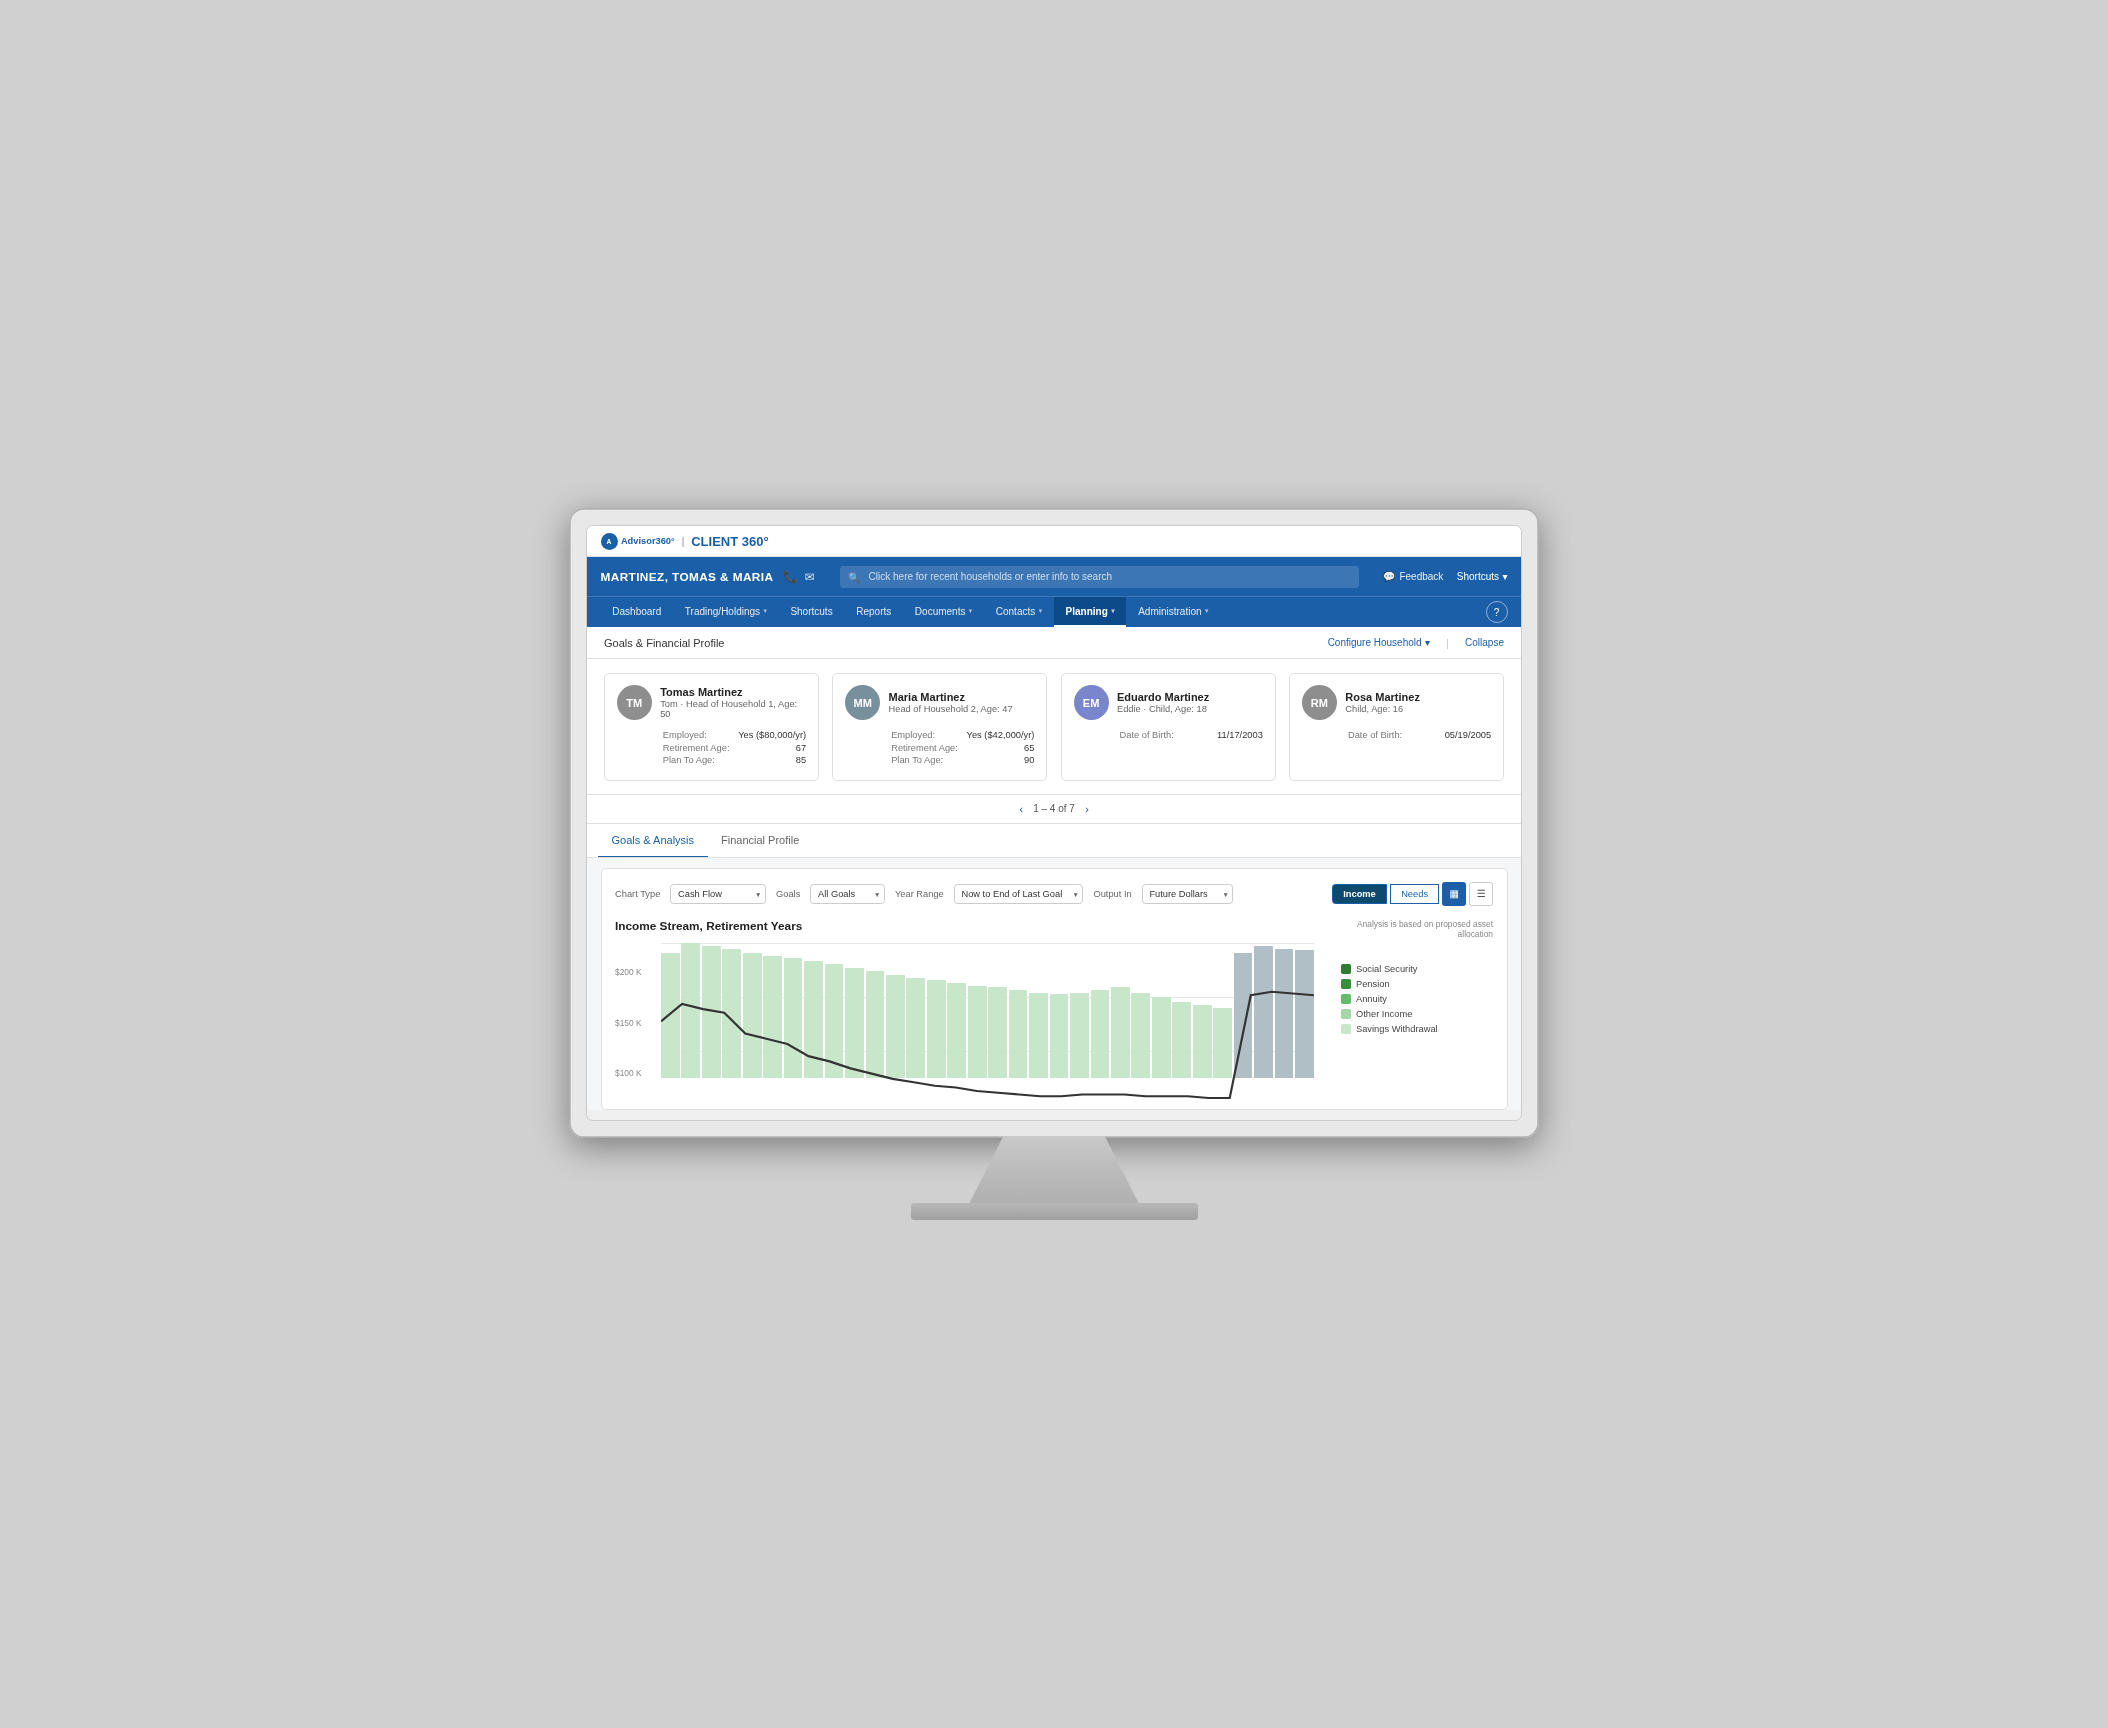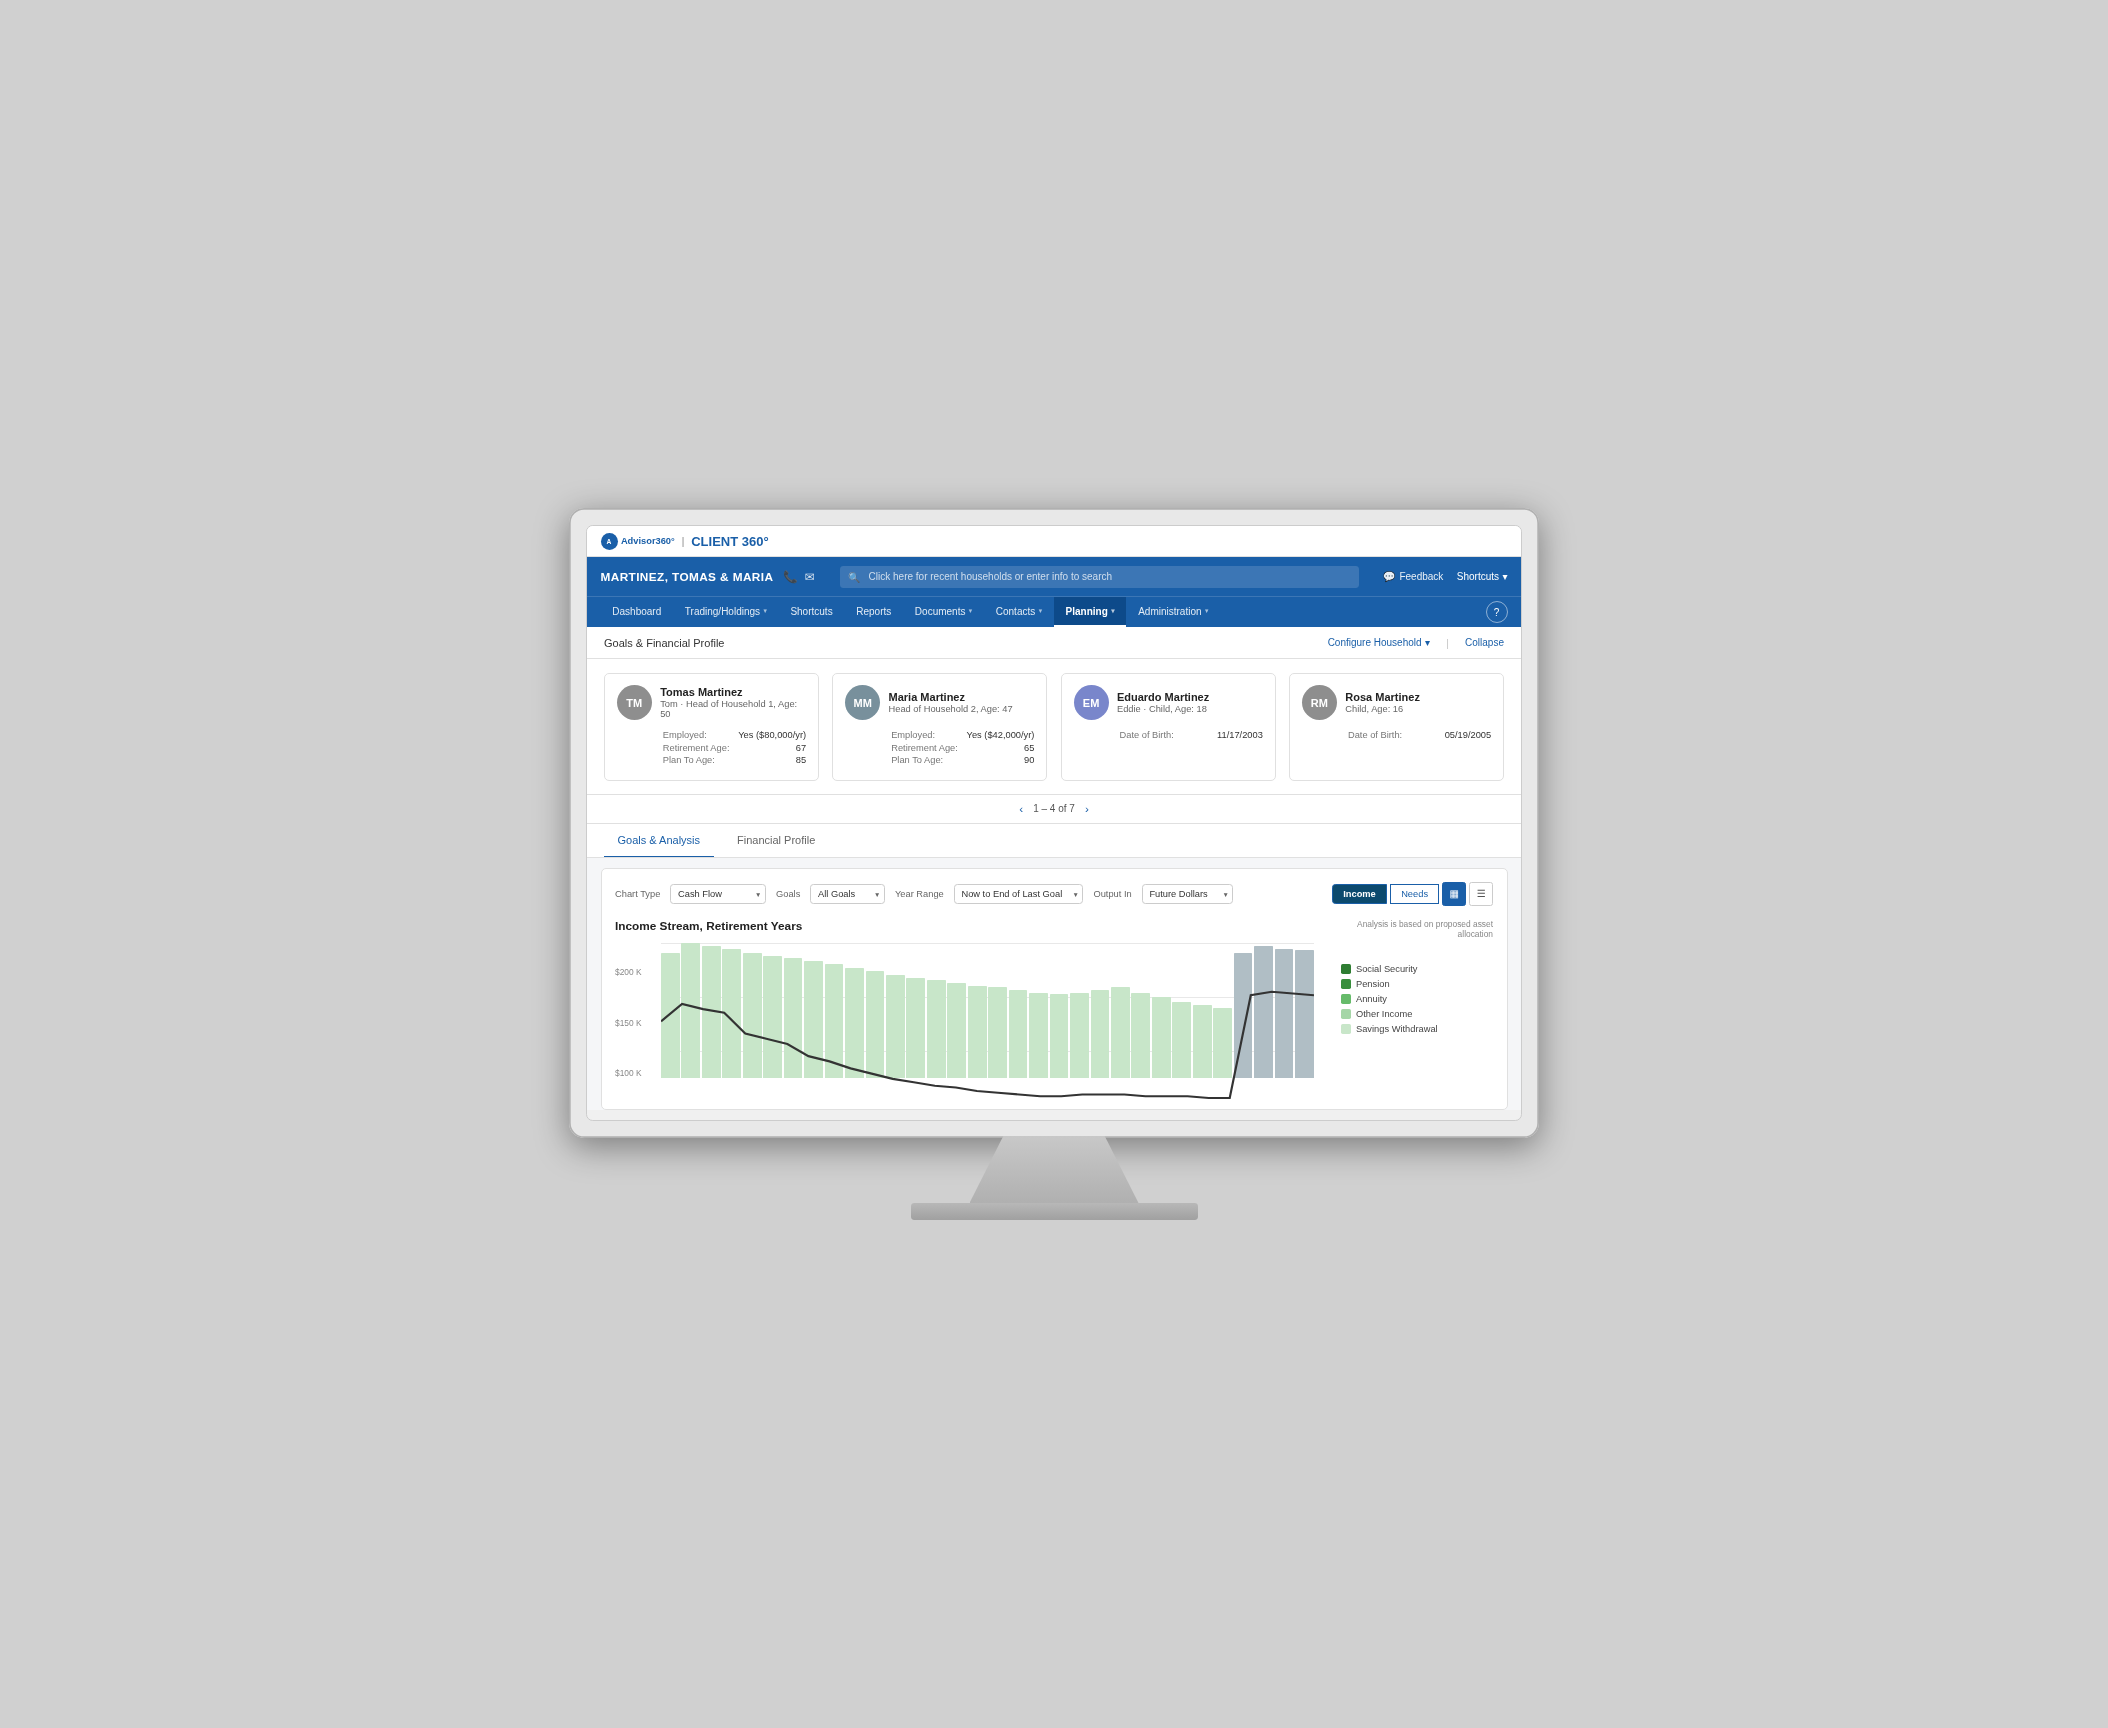--- a/index.html
+++ b/index.html
@@ -364,23 +364,23 @@
     .pagination-btn {
       color: #1a5fa8;
       font-size: 11.8px;
       cursor: pointer;
       padding: 0 3.4px;
     }
 
     
     .goals-tabs {
       background: white;
-      padding: 0 17px;
-      display: flex;
-      gap: 10px;
+      padding: 0 11px;
+      display: flex;
+      gap: 0;
       border-bottom: 0.8px solid #e0e0e0;
     }
 
     .goals-tab {
       padding: 10px 13.5px;
       font-size: 11px;
       color: #666;
       cursor: pointer;
       border-bottom: 1.7px solid transparent;
     }

